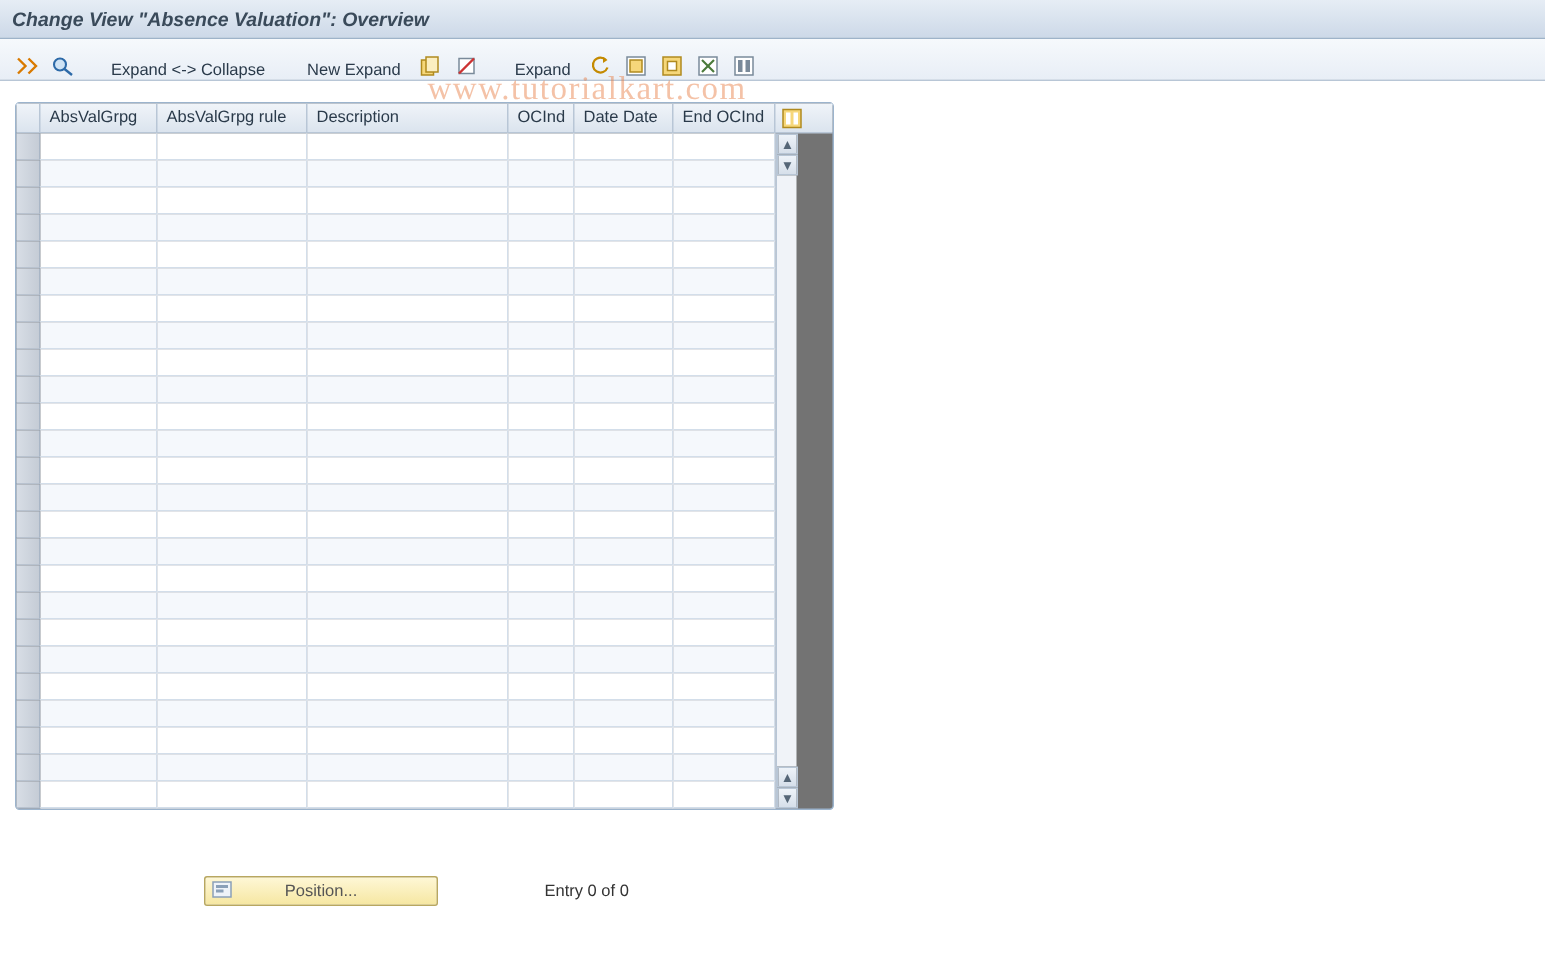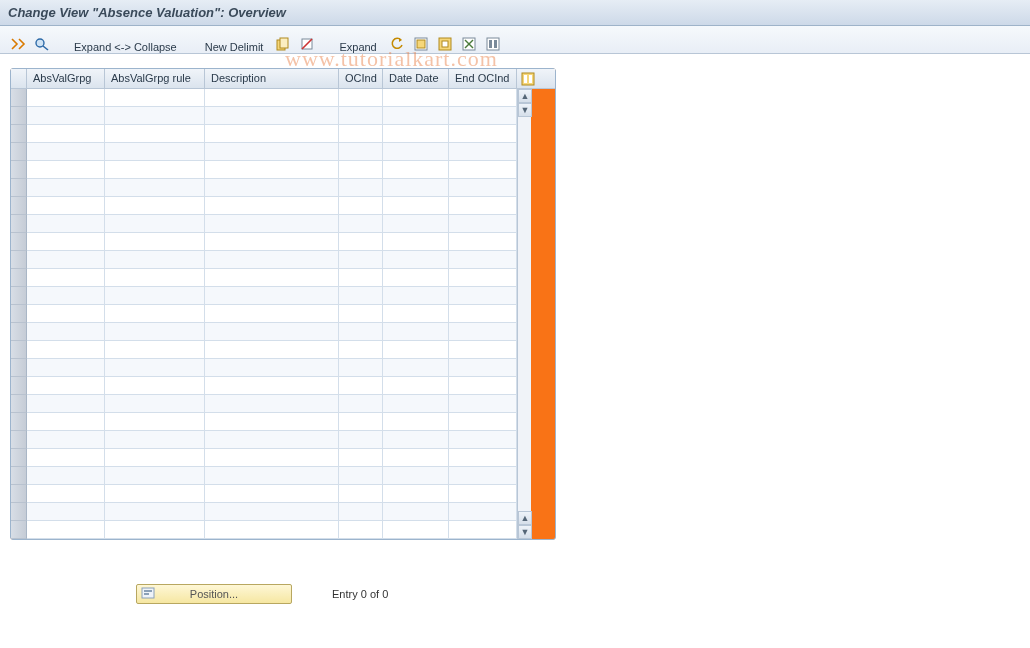--- a/index.html
+++ b/index.html
@@ -23,21 +23,21 @@
   .toolbar .txt { color: #2a3a4a; padding: 0 6px; cursor: default; }
   .toolbar .btn { display: inline-flex; align-items: center; justify-content: center; width: 20px; height: 18px; cursor: pointer; }
   .toolbar .sep { width: 8px; }
   .content {
     padding: 14px 0 0 10px;
   }
   .tablebox {
     width: 546px;
     border: 1px solid #9cb4cd;
     border-radius: 3px;
-    background: #f97316;
+    background: #737373;
   }
   .thead-row {
     display: flex;
     height: 20px;
     background: linear-gradient(to bottom,#f0f4f9,#dbe4ee);
     border-bottom: 1px solid #b8c6d6;
   }
   .th {
     border-right: 1px solid #b8c6d6;
     padding: 3px 6px 0 6px;
@@ -74,21 +74,21 @@
     border: 1px solid #b8c6d6;
     display:flex; align-items:center; justify-content:center;
     cursor: pointer;
   }
   .vstrack { flex:1; background:#f0f3f8; }
   .arrow { font-size: 9px; color:#556677; line-height: 1; }
   .footer {
     margin-top: 44px;
     display:flex; align-items:center;
     padding-left: 126px;
-    gap: 40px;
+    gap: 71px;
   }
   .pos-btn {
     width: 156px; height: 20px;
     background: linear-gradient(to bottom,#fef7d6,#f6e7a2);
     border: 1px solid #b8a760;
     border-radius: 2px;
     display:flex; align-items:center; justify-content:center;
     color:#555; cursor:pointer;
     position: relative;
   }
@@ -125,21 +125,21 @@
   </span>
   <span class="btn">
     <svg width="16" height="14" viewBox="0 0 16 14">
         <circle cx="6" cy="6" r="4" stroke="#2d6aa8" stroke-width="1.4" fill="#cfe3f5"></circle>
         <line x1="9" y1="9" x2="14" y2="13" stroke="#2d6aa8" stroke-width="1.6"></line>
       </svg>
   </span>
   <span class="sep"></span>
   <span class="txt">Expand &lt;-&gt; Collapse</span>
   <span class="sep"></span>
-  <span class="txt">New Delimit</span>
+  <span class="txt">New Expand</span>
   <span class="btn">
     <svg width="14" height="14" viewBox="0 0 14 14">
         <rect x="1" y="3" width="8" height="10" fill="#f6d77a" stroke="#b08a1f"></rect>
         <rect x="4" y="1" width="8" height="10" fill="#fbeec1" stroke="#b08a1f"></rect>
       </svg>
   </span>
   <span class="btn">
     <svg width="14" height="14" viewBox="0 0 14 14">
         <rect x="2" y="2" width="10" height="10" fill="#fff" stroke="#7a8a9a"></rect>
         <line x1="2" y1="12" x2="12" y2="2" stroke="#c33" stroke-width="1.6"></line>

